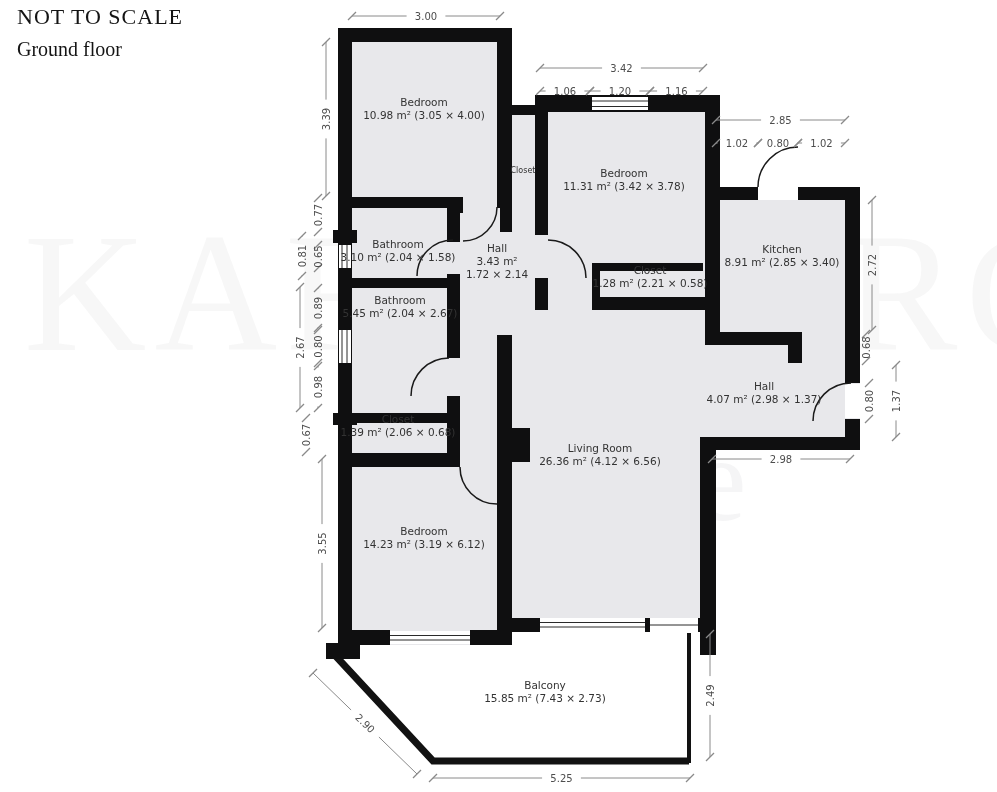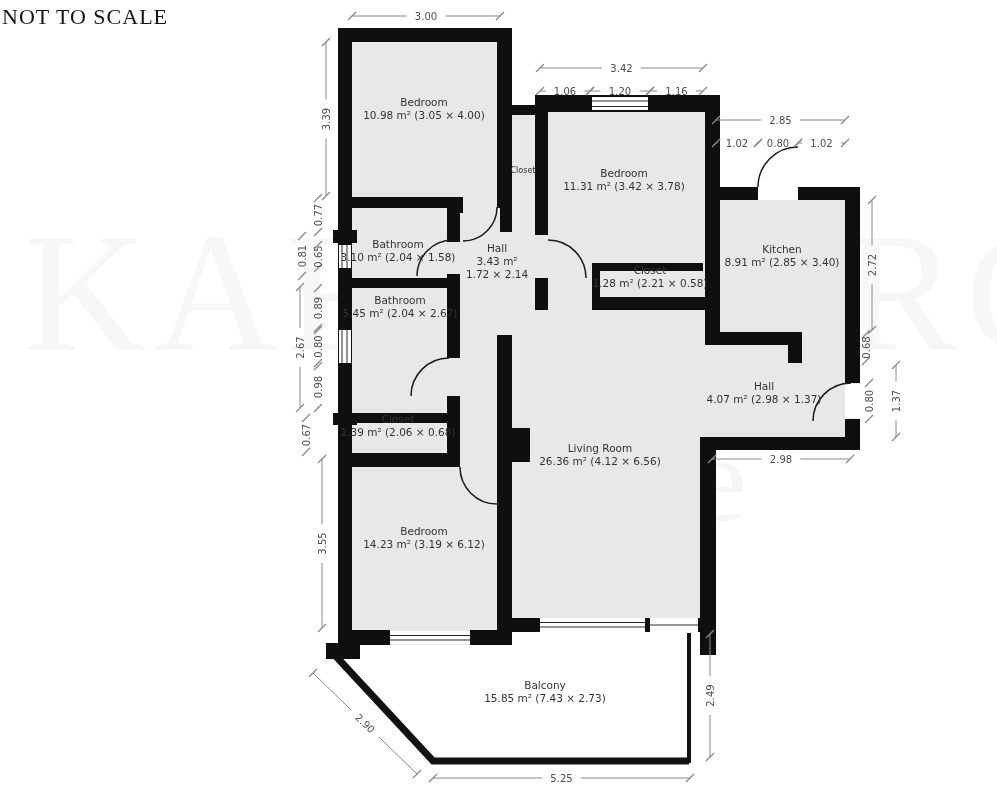--- a/index.html
+++ b/index.html
@@ -1,31 +1,32 @@
 <!DOCTYPE html>
 <html><head>
 <meta charset="utf-8">
 <style>
   html,body{margin:0;padding:0;background:#ffffff;}
   .stage{position:relative;width:997px;height:792px;background:#ffffff;overflow:hidden;
          font-family:"DejaVu Sans", sans-serif;}
-  .hdr{position:absolute;left:2px;top:4px;color:#141414;
+  .hdr{position:absolute;left:17px;top:4px;color:#141414;
        font-family:"Liberation Serif","DejaVu Serif",serif;}
   .hdr .scale{font-size:22px;letter-spacing:1px;margin:0 0 8px 0;font-weight:400;}
   .hdr .floor{font-size:20px;margin:0;font-weight:400;}
   svg text{font-family:"DejaVu Sans",sans-serif;}
   svg .wm{font-family:"Liberation Serif","DejaVu Serif",serif;}
 </style>
 </head>
 <body>
 
 <div class="stage">
 
   <div class="hdr">
     <p class="scale">NOT TO SCALE</p>
+    <p class="floor">Ground floor</p>
   </div>
 
   <svg id="plan" width="997" height="792" viewBox="0 0 997 792" style="position:absolute;left:0;top:0;">
 
     <text class="wm" x="560" y="350" font-size="170" letter-spacing="8" text-anchor="middle" fill="rgba(60,60,70,0.045)">KARTSBERG</text>
     <text class="wm" x="600" y="520" font-size="120" text-anchor="middle" fill="rgba(60,60,70,0.05)">Estate</text>
 
     <polygon id="floor-base" points="338,28 512,28 512,105 535,105 535,95 720,95 720,187 860,187 860,450 716,450 716,632 512,632 512,645 338,645" fill="#e8e8eb"></polygon>
 
     <g id="balcony-walls" stroke="#121212" fill="none">

